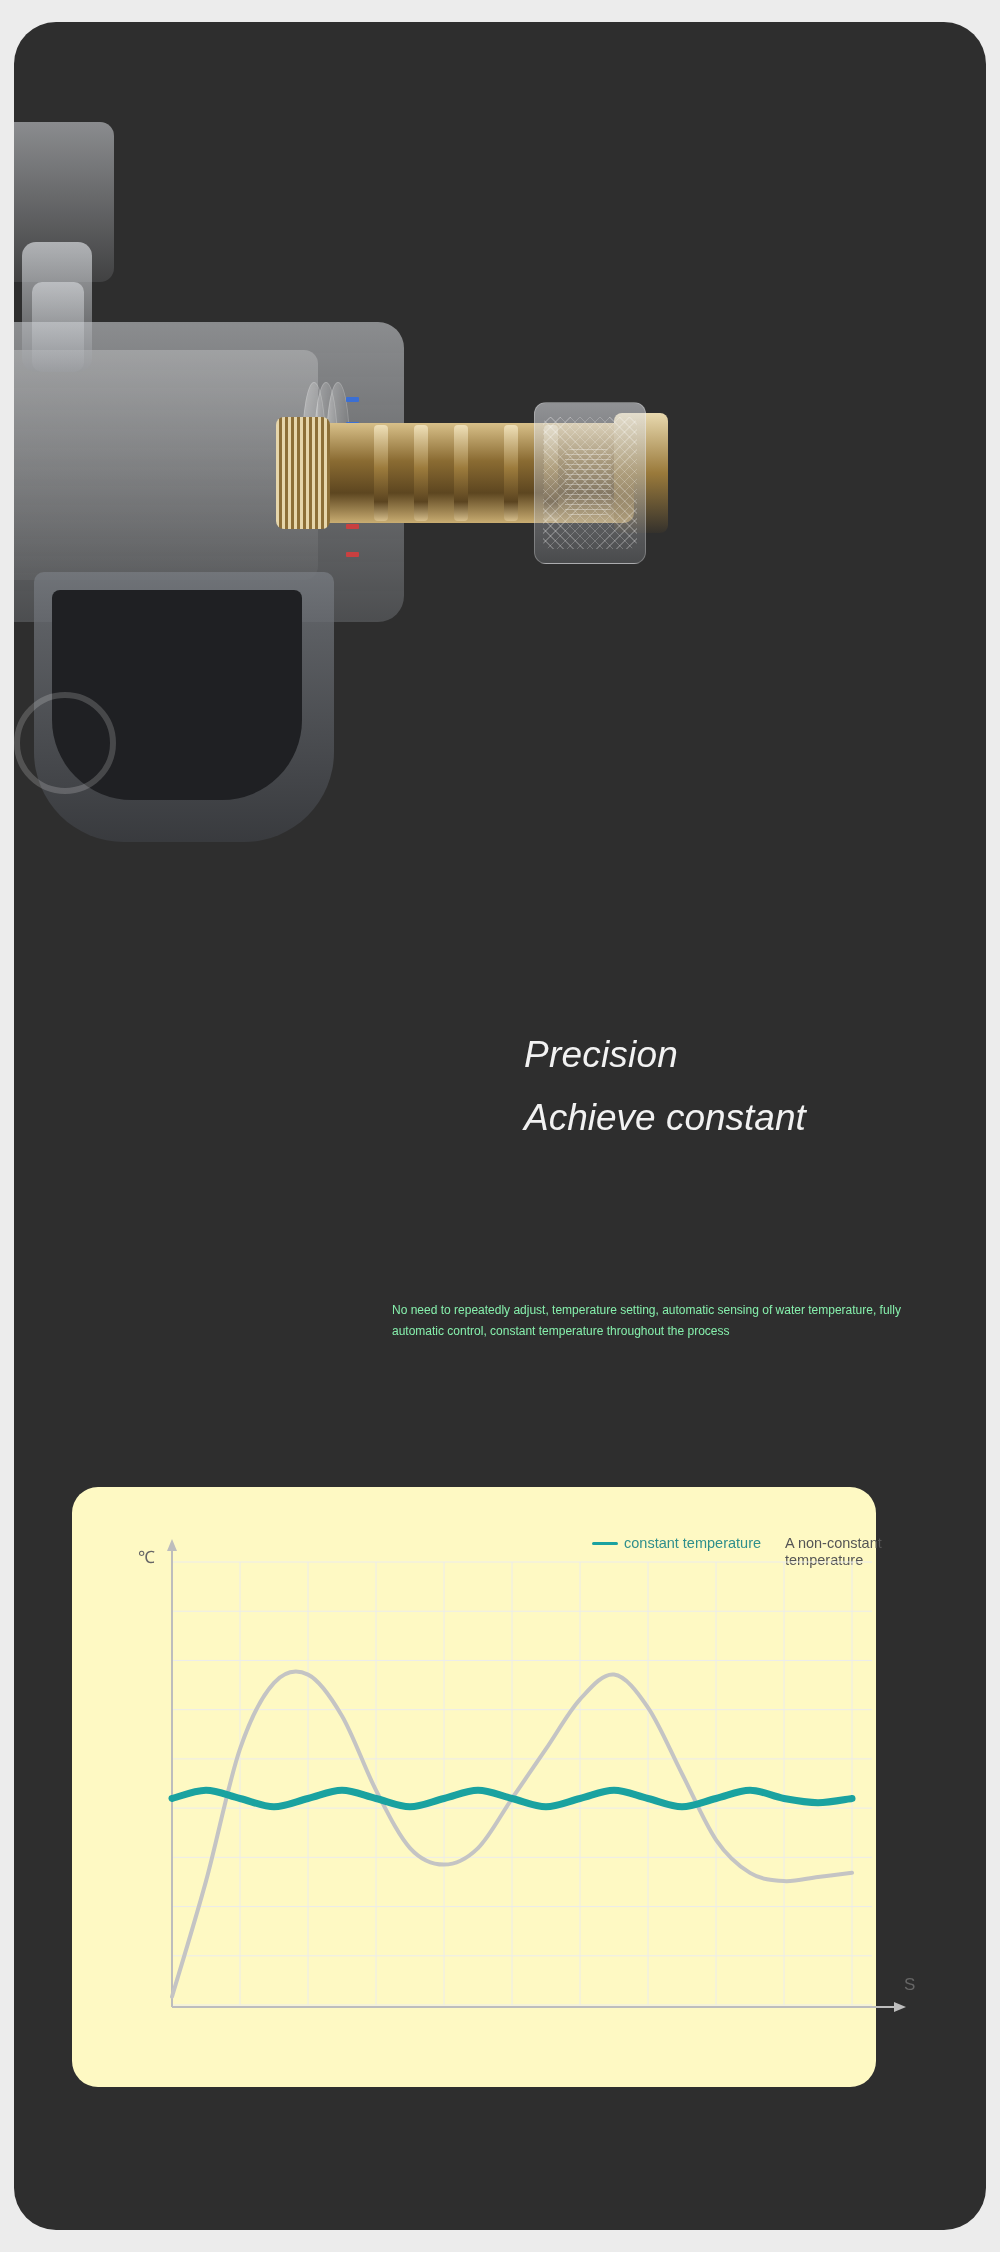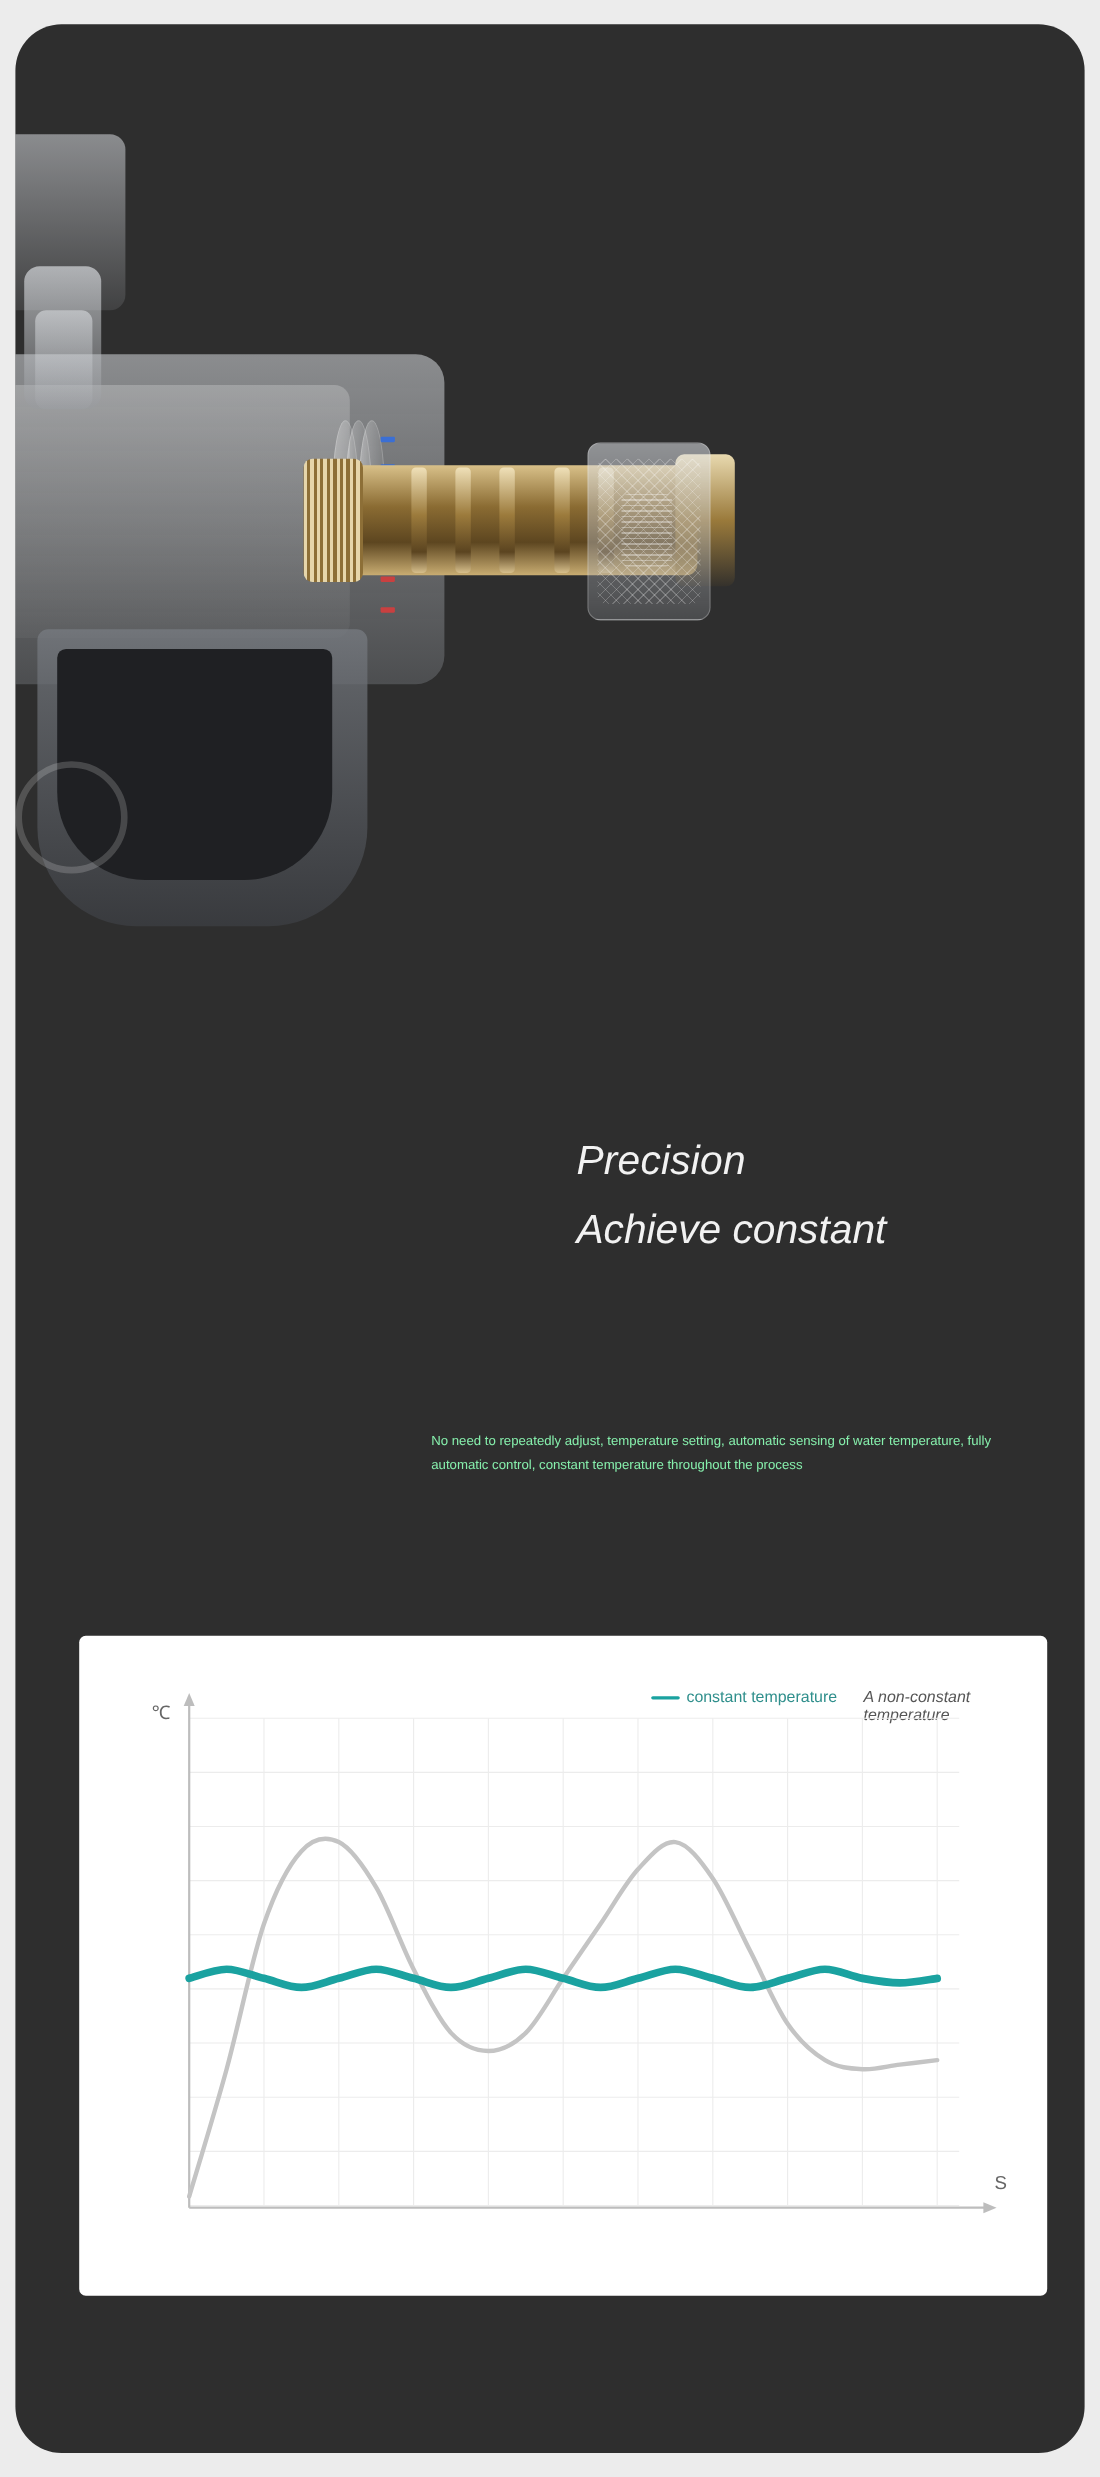--- a/index.html
+++ b/index.html
@@ -63,28 +63,28 @@
   .scale-num{position:absolute;left:300px;top:330px;color:rgba(255,255,255,.55);font-size:19px;}
   .tick{position:absolute;width:13px;height:5px;border-radius:1px;}
 
   
   .headline{position:absolute;left:510px;top:1010px;width:420px;color:#f2f2f2;font-style:italic;}
   .h-line{font-size:37px;line-height:45px;font-weight:400;letter-spacing:.2px;}
   .h-line2{font-size:37px;line-height:45px;font-weight:400;margin-top:18px;}
   .sub{position:absolute;left:378px;top:1278px;width:520px;color:#86efac;font-size:12px;line-height:21px;}
 
   
-  .chart-card{position:absolute;left:58px;top:1465px;width:880px;height:600px;background:#ffffff;border-radius:6px;}
+  .chart-card{position:absolute;left:58px;top:1465px;width:804px;height:600px;background:#fef9c3;border-radius:26px;}
   .chart-inner{position:absolute;left:0;top:0;width:880px;height:600px;}
 
   .legend{position:absolute;top:48px;left:520px;display:flex;align-items:flex-start;gap:24px;}
   .lg{display:flex;align-items:center;gap:6px;}
   .lg-line{width:26px;height:3px;background:#1aa2a0;border-radius:2px;}
   .lg-txt{font-size:14.5px;color:#2f8f8c;white-space:nowrap;}
-  .lg-txt.grey{color:#555;line-height:17px;white-space:normal;width:140px;font-style:italic;}
+  .lg-txt.grey{color:#555;line-height:17px;white-space:normal;width:140px;}
 
   .axis-y-label{position:absolute;left:66px;top:58px;color:#666;font-size:17px;}
   .axis-x-label{position:absolute;left:832px;top:488px;color:#666;font-size:17px;}
 
   svg.plot{position:absolute;left:0;top:0;}
 </style>
 </head>
 <body>
 
 <div class="page">

